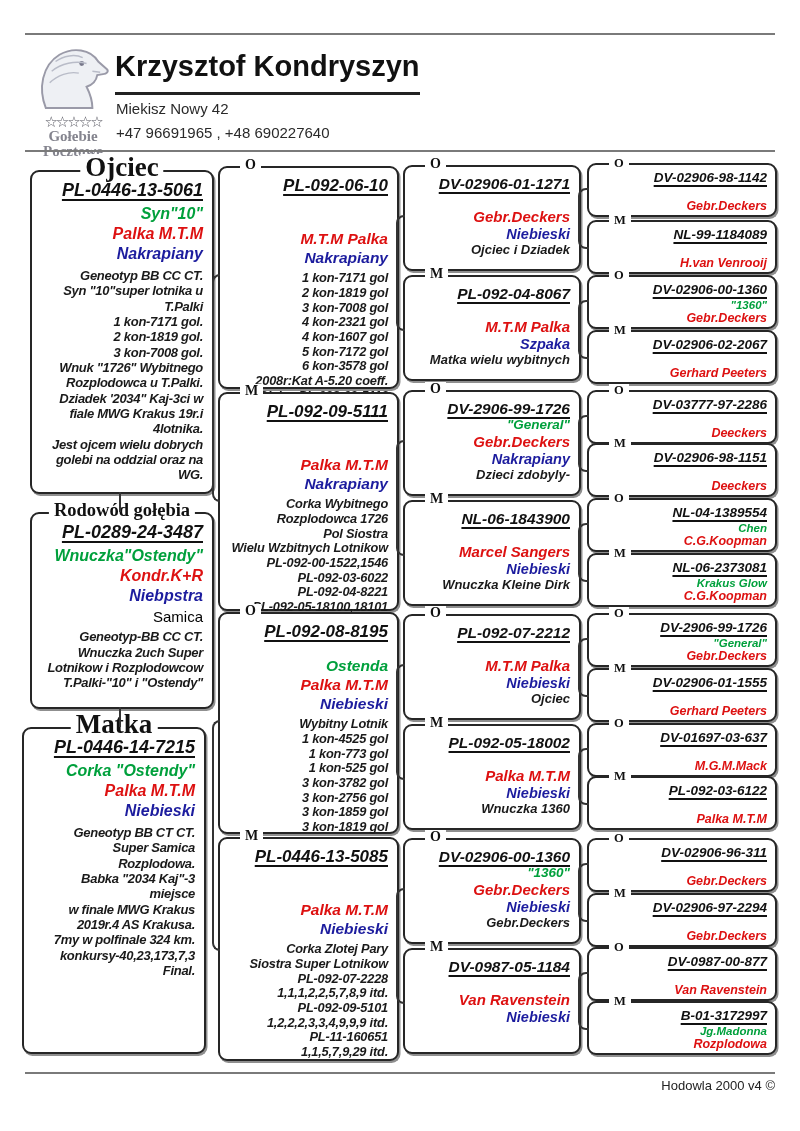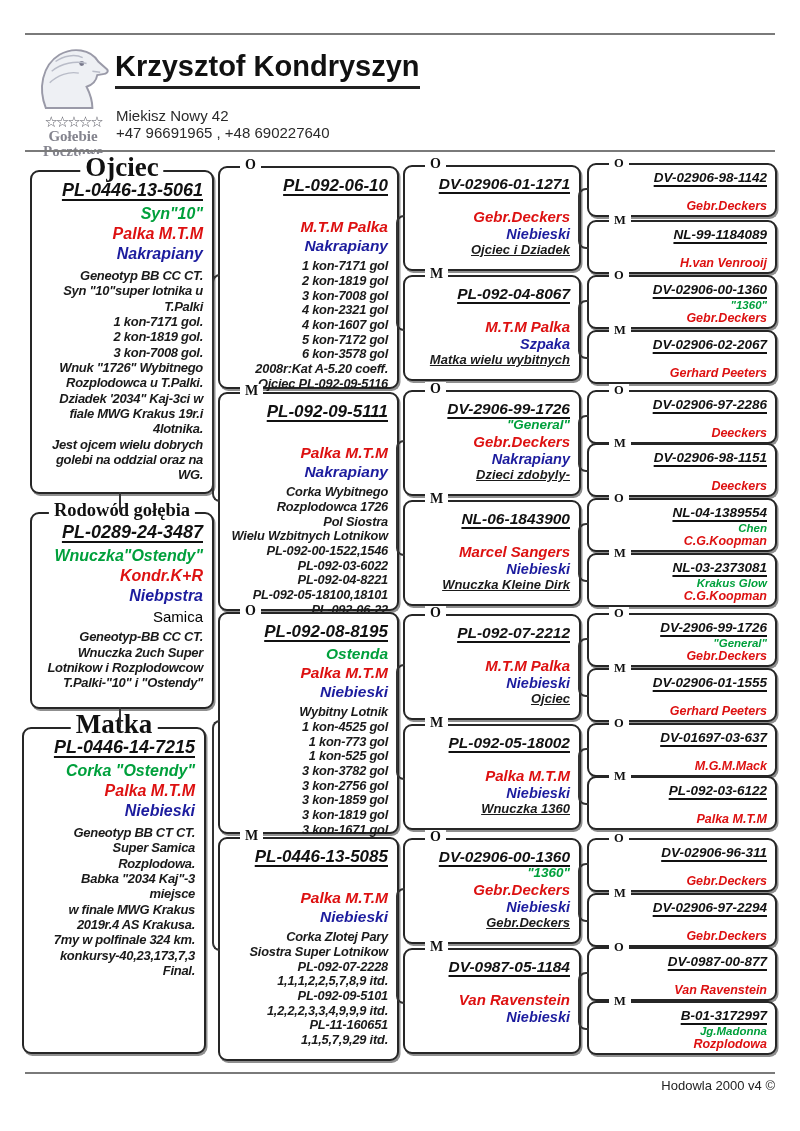--- a/index.html
+++ b/index.html
@@ -1,21 +1,21 @@
 <!DOCTYPE html>
 <html><head>
 <meta charset="utf-8">
 <style>
   html,body{margin:0;padding:0;background:#e9e9e9;}
   .page{position:relative;width:800px;height:1131px;background:#ffffff;margin:0 auto;
         font-family:"Liberation Sans",sans-serif;overflow:hidden;}
   .rule{position:absolute;left:25px;width:750px;height:2px;background:#7a7a7a;}
   
   .page-title{position:absolute;left:115px;top:50px;font-weight:bold;font-size:29px;color:#111;
-              border-bottom:3px solid #222;padding-bottom:3px;white-space:nowrap;}
+              border-bottom:3px solid #222;padding-bottom:9px;white-space:nowrap;}
   .addr{position:absolute;left:116px;font-size:15px;color:#2a2a2a;}
   .logo{position:absolute;left:26px;top:46px;width:94px;text-align:center;}
   .logo-stars{font-size:15px;color:#55555f;letter-spacing:-2px;line-height:1;}
   .logo-txt{font-family:"Liberation Serif",serif;font-weight:bold;color:#84848e;font-size:15px;line-height:1.02;}
   
   .box{position:absolute;background:#fff;border:2px solid #262626;border-radius:9px;
        box-shadow:1.5px 2px 0 #8f8f8f;text-align:right;}
   .tag{position:absolute;top:-10px;background:#fff;padding:0 5px;font-family:"Liberation Serif",serif;
        font-weight:bold;color:#111;line-height:1;}
   .tag.small{left:20px;font-size:14px;}
@@ -26,28 +26,28 @@
   .ring{font-weight:bold;font-style:italic;color:#111;text-decoration:underline;
         text-decoration-thickness:2px;text-underline-offset:3px;white-space:nowrap;}
   .nm{color:#00a03c;font-weight:bold;font-style:italic;white-space:nowrap;}
   .br{color:#dd1111;font-weight:bold;font-style:italic;white-space:nowrap;}
   .cl{color:#1c1c9e;font-weight:bold;font-style:italic;white-space:nowrap;}
   .sx{color:#000000;font-size:15px;line-height:1.3;}
   .info{color:#1a1a1a;font-weight:bold;font-style:italic;white-space:pre-line;}
   .c1 .ring{font-size:18px;line-height:1.25;margin-bottom:2px;}
   .c1 .nm,.c1 .br,.c1 .cl{font-size:16px;line-height:1.28;min-height:20px;}
   .c1 .info{font-size:13px;line-height:1.18;margin-top:3px;letter-spacing:-0.3px;}
-  .c2 .ring{font-size:17px;line-height:1.25;margin-bottom:3px;}
+  .c2 .ring{font-size:17px;line-height:1.25;margin-bottom:15px;}
   .c2 .nm,.c2 .br,.c2 .cl{font-size:15.5px;line-height:1.2;min-height:19px;}
   .c2 .info{font-size:12.8px;line-height:1.15;margin-top:3px;letter-spacing:-0.2px;}
   .c3 .ring{font-size:15.5px;line-height:1.25;}
   .c3 .nm{font-size:13.5px;line-height:1.1;min-height:15px;}
   .c3 .br{font-size:15px;line-height:1.15;}
   .c3 .cl{font-size:14.5px;line-height:1.2;}
-  .c3 .info{font-size:13px;line-height:1.15;text-decoration:underline;}
+  .c3 .info{font-size:13px;line-height:1.15;}
   .c4 .pad{padding:4px 8px 0 11px;}
   .c4 .ring{font-size:13.5px;line-height:1.3;}
   .c4 .nm{font-size:11.5px;line-height:1.05;min-height:12px;}
   .c4 .br{font-size:12.5px;line-height:1.15;}
   
   .brk{position:absolute;border:2px solid #333;border-right:none;border-radius:8px 0 0 8px;}
   .vln{position:absolute;width:2px;background:#333;}
   .footer{position:absolute;right:25px;top:1078px;font-size:13px;color:#222;}
 </style>
 </head>
@@ -61,21 +61,21 @@
     <svg width="76" height="64" viewBox="0 0 76 66">
       <path d="M10,64 C2,44 6,20 24,9 C38,1 56,3 64,16 L73,24 C75,26 73,29 69,29 L63,30 C62,36 58,40 52,42 C56,50 58,57 58,64 Z" fill="#eef0f4" stroke="#9a9aa8" stroke-width="2"></path>
       <circle cx="47" cy="18" r="2.5" fill="#77778a"></circle>
       <path d="M20,16 C28,10 40,8 48,12 M16,26 C26,18 40,15 52,18 M14,38 C22,30 34,26 44,28 M58,26 L66,27" stroke="#b9bcc8" stroke-width="1.5" fill="none"></path>
     </svg>
     <div class="logo-stars">☆☆☆☆☆</div>
     <div class="logo-txt">Gołebie</div>
     <div class="logo-txt">Pocztowe</div>
   </div>
   <div class="page-title">Krzysztof Kondryszyn</div>
-  <div class="addr" style="top:107px">Miekisz Nowy 42</div>
+  <div class="addr" style="top:100px">Miekisz Nowy 42</div>
   <div class="addr" style="top:124px">+47 96691965 ,  +48 690227640</div>
 
   <div class="rule" style="top:150px"></div>
 
   <div class="box c1" style="left:30px;top:170px;width:180px;height:320px">
     <span class="tag big">Ojciec</span>
     <div class="pad">
       <div class="ring">PL-0446-13-5061</div>
       <div class="nm">Syn"10"</div>
       <div class="br">Palka M.T.M</div>
@@ -310,21 +310,21 @@
     <span class="tag tiny">M</span>
     <div class="pad">
       <div class="ring">DV-02906-02-2067</div>
       <div class="nm"></div>
       <div class="br">Gerhard Peeters</div>
     </div>
   </div>
   <div class="box c4" style="left:587px;top:390px;width:186px;height:50px">
     <span class="tag tiny">O</span>
     <div class="pad">
-      <div class="ring">DV-02906-97-2286</div>
+      <div class="ring">DV-03777-97-2286</div>
       <div class="nm"></div>
       <div class="br">Deeckers</div>
     </div>
   </div>
   <div class="box c4" style="left:587px;top:443px;width:186px;height:50px">
     <span class="tag tiny">M</span>
     <div class="pad">
       <div class="ring">DV-02906-98-1151</div>
       <div class="nm"></div>
       <div class="br">Deeckers</div>
@@ -334,21 +334,21 @@
     <span class="tag tiny">O</span>
     <div class="pad">
       <div class="ring">NL-04-1389554</div>
       <div class="nm">Chen</div>
       <div class="br">C.G.Koopman</div>
     </div>
   </div>
   <div class="box c4" style="left:587px;top:553px;width:186px;height:50px">
     <span class="tag tiny">M</span>
     <div class="pad">
-      <div class="ring">NL-03-2373081</div>
+      <div class="ring">NL-06-2373081</div>
       <div class="nm">Krakus Glow</div>
       <div class="br">C.G.Koopman</div>
     </div>
   </div>
   <div class="box c4" style="left:587px;top:613px;width:186px;height:50px">
     <span class="tag tiny">O</span>
     <div class="pad">
       <div class="ring">DV-2906-99-1726</div>
       <div class="nm">"General"</div>
       <div class="br">Gebr.Deckers</div>

